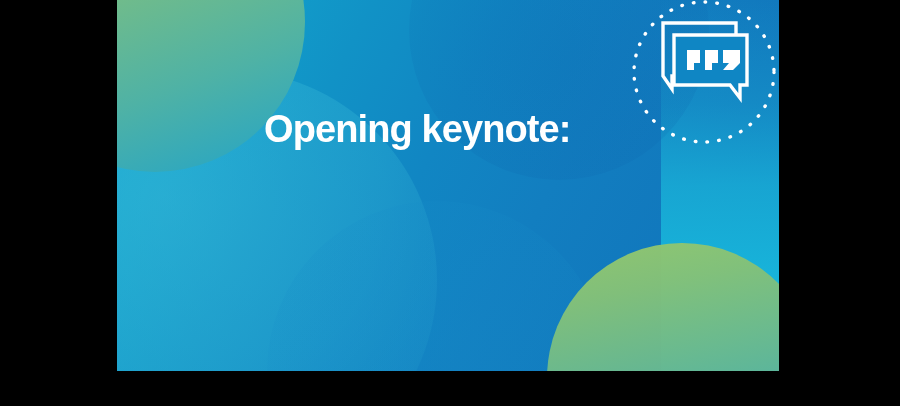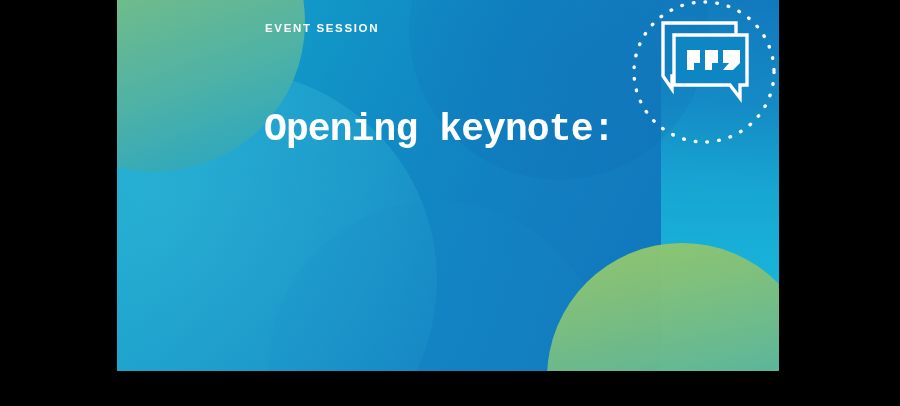--- a/index.html
+++ b/index.html
@@ -150,21 +150,21 @@
     position: absolute;
     left: 147px;
     top: 104px;
     color: #ffffff;
     font-size: 38px;
     font-weight: bold;
     line-height: 51px;
     letter-spacing: -0.9px;
     white-space: nowrap;
   }
-  .headline .line { display: block; font-family: Liberation Mono, monospace; }
+  .headline .line { display: block; }
 
   
   #icon-cluster {
     position: absolute;
     left: 507px;
     top: -8px;
     width: 160px;
     height: 160px;
   }
   #icon-cluster svg { display: block; }
@@ -176,21 +176,20 @@
 
   <div id="card">
 
     <div class="band-right"></div>
     <div class="blob-soft-left"></div>
     <div class="blob-soft-topright"></div>
     <div class="blob-soft-bottom"></div>
     <div class="blob-green-top"></div>
     <div class="blob-green-bottom"></div>
 
-    <div class="eyebrow">EVENT SESSION</div>
 
     <div class="headline">
       <span class="line">Opening keynote:</span>
     </div>
 
     <div id="icon-cluster">
       <svg width="160" height="160" viewBox="0 0 160 160" aria-hidden="true">
 
         <g fill="#ffffff">
           <circle cx="80" cy="80" r="70" fill="none" stroke="#ffffff" stroke-width="3.4" stroke-linecap="round" stroke-dasharray="0.6 11.2"></circle>

